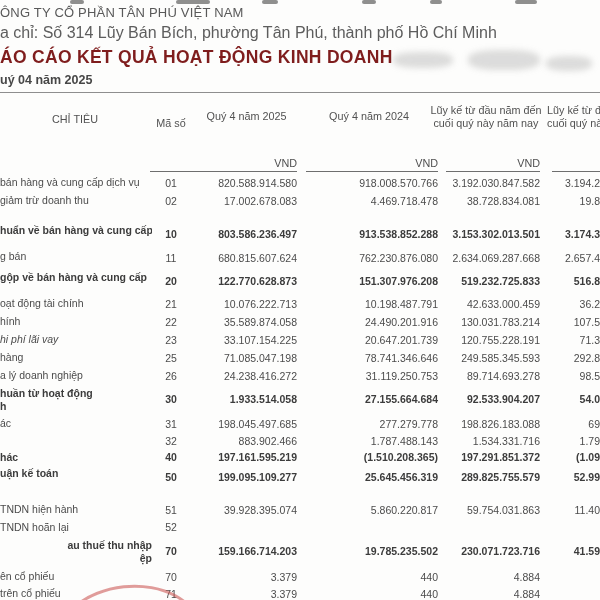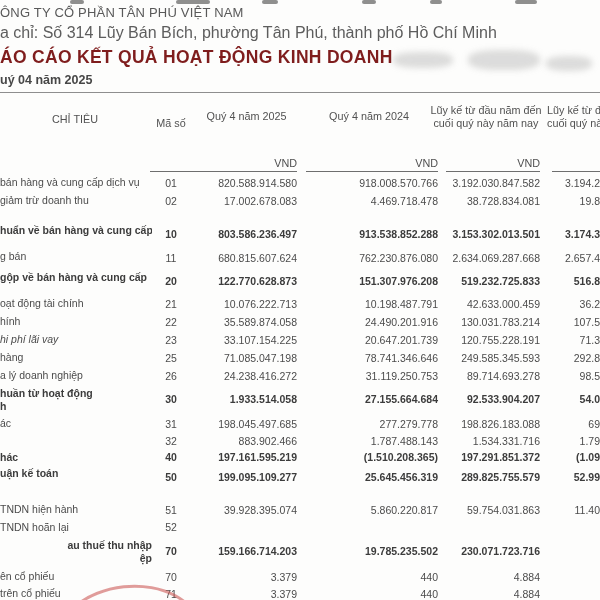--- a/index.html
+++ b/index.html
@@ -265,20 +265,21 @@
       </div>
       <div class="row bold" style="height: 28px; margin-top: 2px; text-align: right;">
         <div class="cell c-label">
           <div>au thuế thu nhập</div>
           <div>ệp</div>
         </div>
         <div class="cell c-code">70</div>
         <div class="cell c-a">159.166.714.203</div>
         <div class="cell c-b">19.785.235.502</div>
         <div class="cell c-c">230.071.723.716</div>
+        <div class="cell c-d">41.59</div>
       </div>
       <div class="row" style="height: 17px; margin-top: 3px; padding-left: 27px;">
         <div class="cell c-label">
           <div>ên cổ phiếu</div>
         </div>
         <div class="cell c-code">70</div>
         <div class="cell c-a">3.379</div>
         <div class="cell c-b">440</div>
         <div class="cell c-c">4.884</div>
         <div class="cell c-d"></div>

